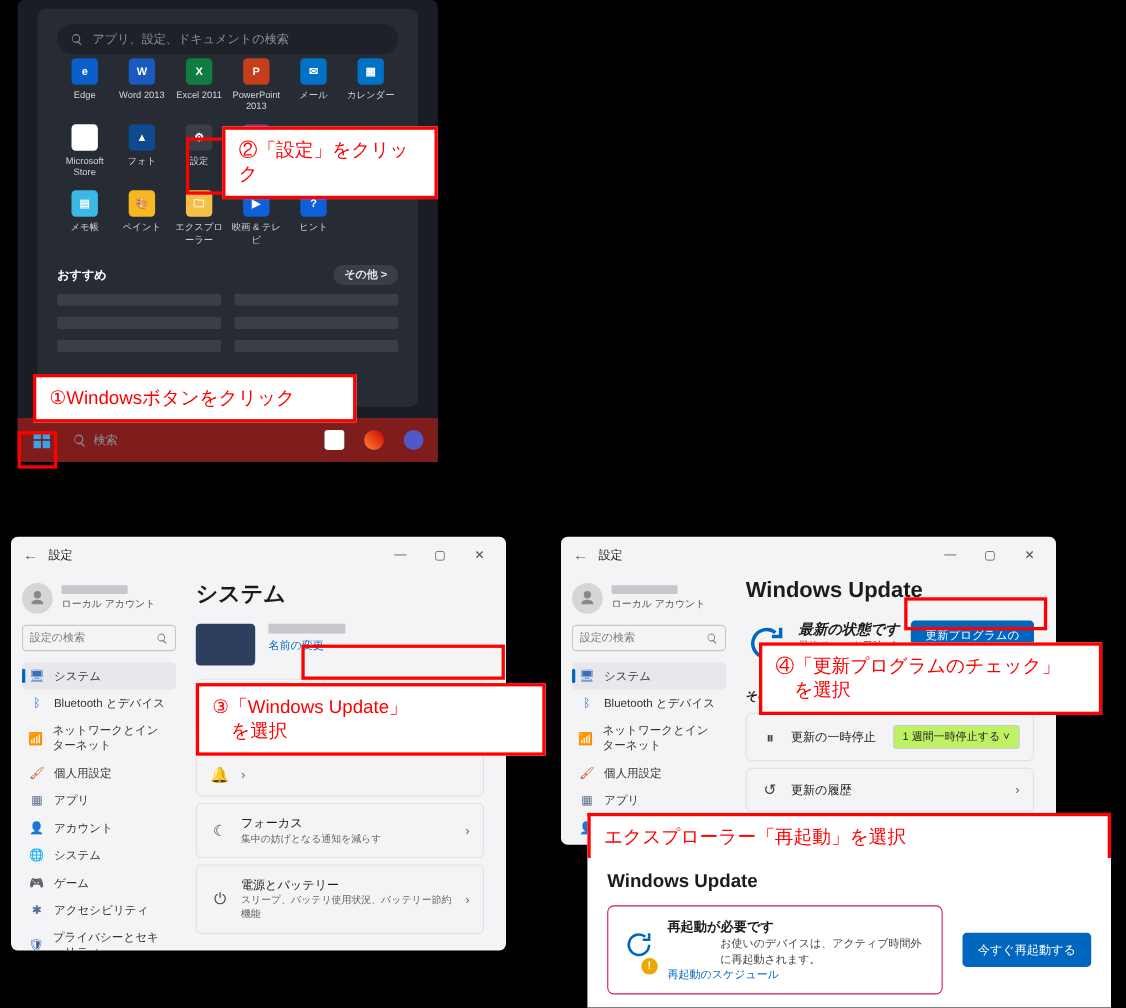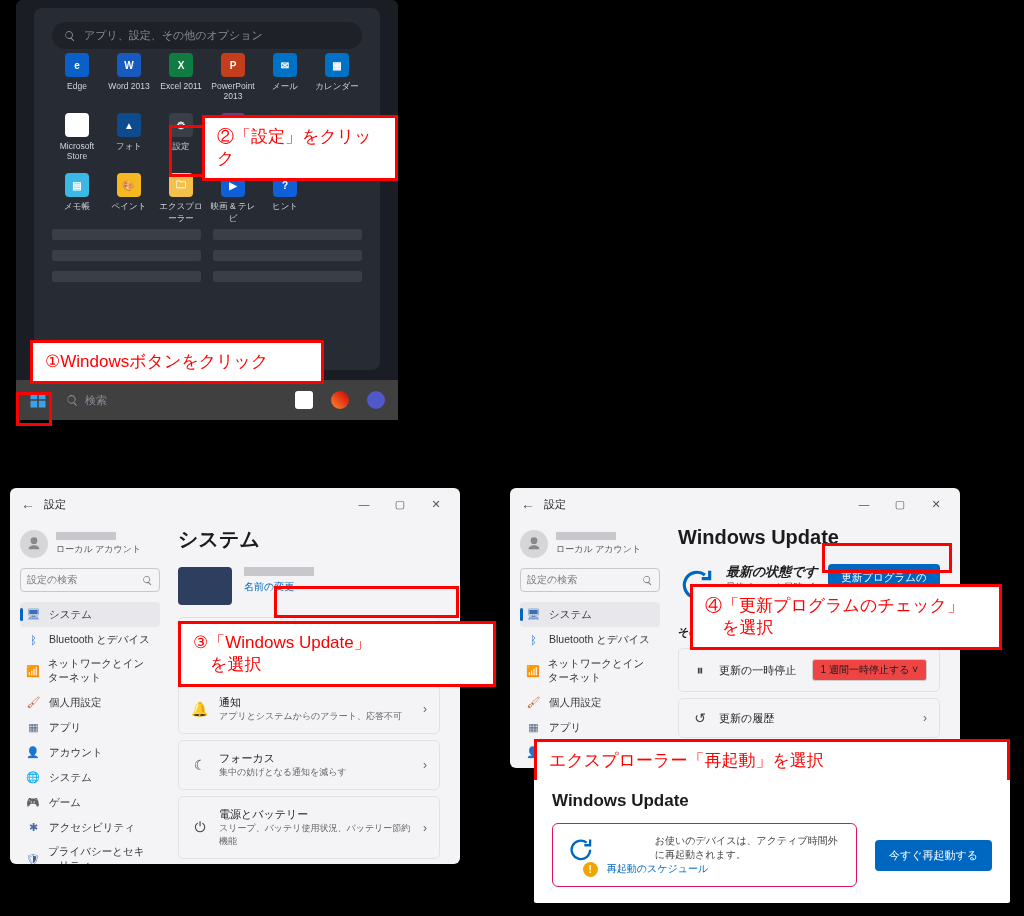--- a/index.html
+++ b/index.html
@@ -11,21 +11,21 @@
   .start-menu { position:absolute; left:18px; right:18px; top:8px; bottom:50px; background:#272b33; border-radius:8px; padding:14px 18px 12px; }
   .search { display:flex; align-items:center; background:#1e2128; border-radius:18px; padding:6px 12px; color:#8a8f99; font-size:11px; }
   .search svg { width:12px; height:12px; margin-right:8px; fill:#8a8f99; }
   .section-head { margin:14px 0 8px; font-weight:600; font-size:11px; display:flex; justify-content:space-between; align-items:center; }
   .pill { background:#3a3e47; border-radius:10px; padding:2px 10px; font-size:10px; color:#e6e6e6; }
   .grid { display:grid; grid-template-columns:repeat(6,1fr); gap:4px 2px; }
   .app { display:flex; flex-direction:column; align-items:center; gap:4px; padding:4px 0; font-size:8.5px; color:#d2d4da; text-align:center; cursor:pointer; }
   .app .ic { width:24px; height:24px; border-radius:4px; display:flex; align-items:center; justify-content:center; font-size:10px; font-weight:bold; }
   .rec-row { display:flex; gap:12px; margin-bottom:10px; }
   .rec-row > div { flex:1; height:11px; background:#3a3e47; border-radius:2px; }
-  .taskbar { position:absolute; left:0; right:0; bottom:0; height:40px; background:#404040; display:flex; align-items:center; gap:8px; padding:0 8px; }
+  .taskbar { position:absolute; left:0; right:0; bottom:0; height:40px; background:#7f1d1d; display:flex; align-items:center; gap:8px; padding:0 8px; }
   .tb { width:28px; height:28px; display:flex; align-items:center; justify-content:center; border-radius:3px; cursor:pointer; }
   .tb.search-tb { flex:0 0 120px; justify-content:flex-start; padding-left:6px; color:#8a8f99; font-size:11px; }
   .tb svg { width:18px; height:18px; }
   .hl-settings { position:absolute; border:3px solid #ff0000; }
   .callout { position:absolute; background:#fff; color:#ff0000; border:3px solid #ff0000; font-size:17px; font-weight:500; padding:8px 12px; line-height:1.3; z-index:5; }
 
   
   .settings { background:#f4f4f6; color:#1b1b1b; border-radius:6px; overflow:hidden; box-shadow:0 2px 10px rgba(0,0,0,.4); }
   .titlebar { display:flex; align-items:center; height:32px; padding:0 6px; }
   .back { width:24px; text-align:center; color:#555; font-size:14px; }
@@ -65,21 +65,21 @@
 
   
   .upd-status { display:flex; align-items:center; gap:10px; margin-bottom:18px; position:relative; }
   .upd-ic { width:38px; height:38px; position:relative; }
   .upd-ic svg { width:38px; height:38px; }
   .check-badge { position:absolute; right:-2px; bottom:-2px; width:15px; height:15px; border-radius:50%; background:#1ea844; display:flex; align-items:center; justify-content:center; color:#fff; font-size:9px; }
   .upd-text .t { font-size:13px; font-weight:600;font-style:italic; }
   .upd-text .s { font-size:9.5px; color:#555; }
   .btn-check { margin-left:auto; background:#0067c0; color:#fff; border:none; border-radius:4px; padding:7px 12px; font-size:10.5px; cursor:pointer; }
   .opt-head { font-size:11px; font-weight:600; margin:6px 0 8px; }
-  .pause-sel { background:#ef4444; border:1px solid #ccc; border-radius:3px; padding:3px 8px; font-size:10px; }
+  .pause-sel { background:#bef264; border:1px solid #ccc; border-radius:3px; padding:3px 8px; font-size:10px; }
 
   
   .restart-outer { position:absolute; background:#fff; color:#1b1b1b; padding:14px 18px 16px; z-index:2; border-radius:2px; box-shadow:0 2px 8px rgba(0,0,0,.3); }
   .restart-outer h2 { font-size:17px; font-weight:600; margin-bottom:12px; }
   .restart-card { border:1px solid #d41666; border-radius:6px; padding:10px 14px; display:flex; align-items:center; gap:12px; }
   .restart-ic { position:relative; width:38px; height:38px; }
   .alert-badge { position:absolute; right:-3px; bottom:-3px; width:15px; height:15px; border-radius:50%; background:#f0a500; color:#fff; display:flex; align-items:center; justify-content:center; font-size:10px; font-weight:bold; }
   .restart-card .t { font-size:12px; font-weight:600; }
   .restart-card .s { font-size:10px; color:#444;margin-left:48px; }
   .restart-card .l { font-size:10px; color:#0067c0; }
@@ -87,21 +87,21 @@
 </style>
 </head>
 <body>
 
 <div class="panel start">
   <div class="start-menu">
     <div class="search">
       <svg viewBox="0 0 24 24">
           <path d="M10 2a8 8 0 015.3 13.9l5 5-1.4 1.4-5-5A8 8 0 1110 2zm0 2a6 6 0 100 12 6 6 0 000-12z"></path>
         </svg>
-      <span>アプリ、設定、その他のオプション</span>
+      <span>アプリ、設定、ドキュメントの検索</span>
     </div>
     <div class="grid" id="pinned-grid">
         <div class="app">
           <div class="ic" style="background:#0b5fc9;color:#fff">e</div>
           <span>Edge</span>
         </div>
         <div class="app">
           <div class="ic" style="background:#185abd;color:#fff">W</div>
           <span>Word 2013</span>
         </div>
@@ -159,20 +159,24 @@
         </div>
         <div class="app">
           <div class="ic" style="background:#0e5fd8;color:#fff">▶</div>
           <span>映画 &amp; テレビ</span>
         </div>
         <div class="app">
           <div class="ic" style="background:#0e5fd8;color:#fff">?</div>
           <span>ヒント</span>
         </div>
       </div>
+    <div class="section-head" style="margin-top:12px">
+      <span>おすすめ</span>
+      <span class="pill">その他  &gt;</span>
+    </div>
     <div>
       <div class="rec-row">
           <div></div>
           <div></div>
         </div>
       <div class="rec-row">
           <div></div>
           <div></div>
         </div>
       <div class="rec-row">
@@ -314,24 +318,20 @@
           <div class="ti" style="color:#0067c0;font-size:14px;">⟳</div>
           <div>
               <div style="font-weight:600">Windows Update</div>
               <div class="sub">最終チェック日時: 1 分前</div>
             </div>
         </div>
       </div>
       <div id="sysitems">
           <div class="item">
             <div class="ii">🔔</div>
-            <div class="desc">
-              <div class="t">通知</div>
-              <div class="s">アプリとシステムからのアラート、応答不可</div>
-            </div>
             <div class="chev">›</div>
           </div>
           <div class="item">
             <div class="ii">☾</div>
             <div class="desc">
               <div class="t">フォーカス</div>
               <div class="s">集中の妨げとなる通知を減らす</div>
             </div>
             <div class="chev">›</div>
           </div>
@@ -457,19 +457,20 @@
   <h2>Windows Update</h2>
   <div style="display:flex; align-items:center; gap:10px;">
     <div class="restart-card" style="flex:1">
       <div class="restart-ic">
         <svg viewBox="0 0 48 48">
             <path fill="none" stroke="#0067c0" stroke-width="4" d="M40 24a16 16 0 11-6-12.5M40 6v10H30"></path>
           </svg>
         <div class="alert-badge">!</div>
       </div>
       <div>
+        <div class="t">再起動が必要です</div>
         <div class="s">お使いのデバイスは、アクティブ時間外に再起動されます。</div>
         <div class="l">再起動のスケジュール</div>
       </div>
     </div>
     <button class="btn-restart">今すぐ再起動する</button>
   </div>
 </div>
 
 </body></html>

